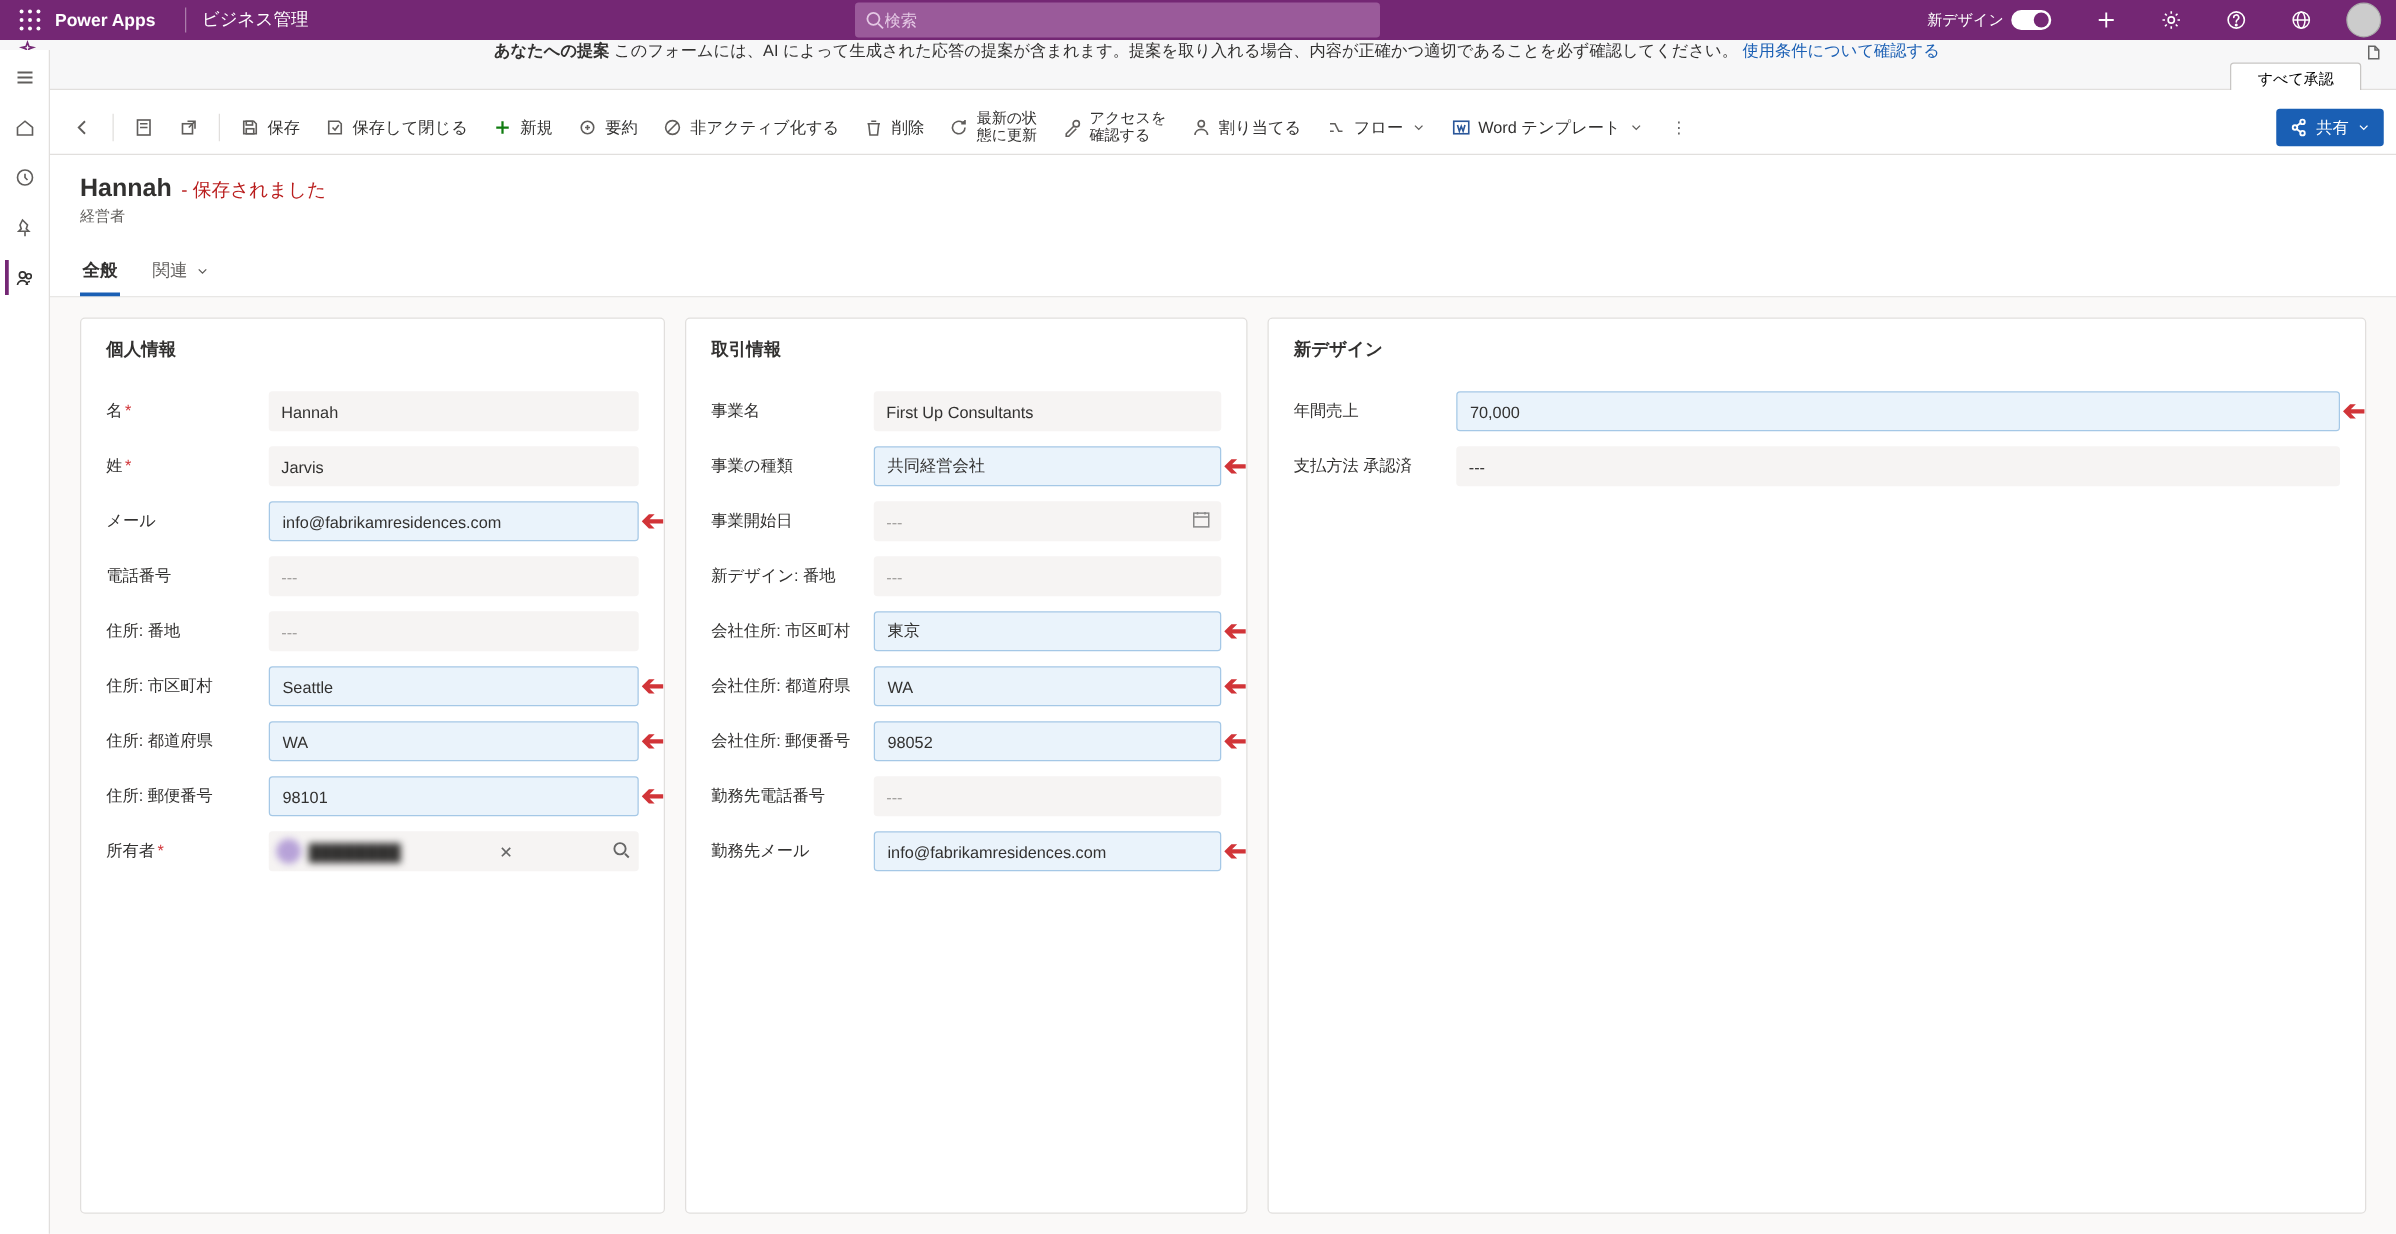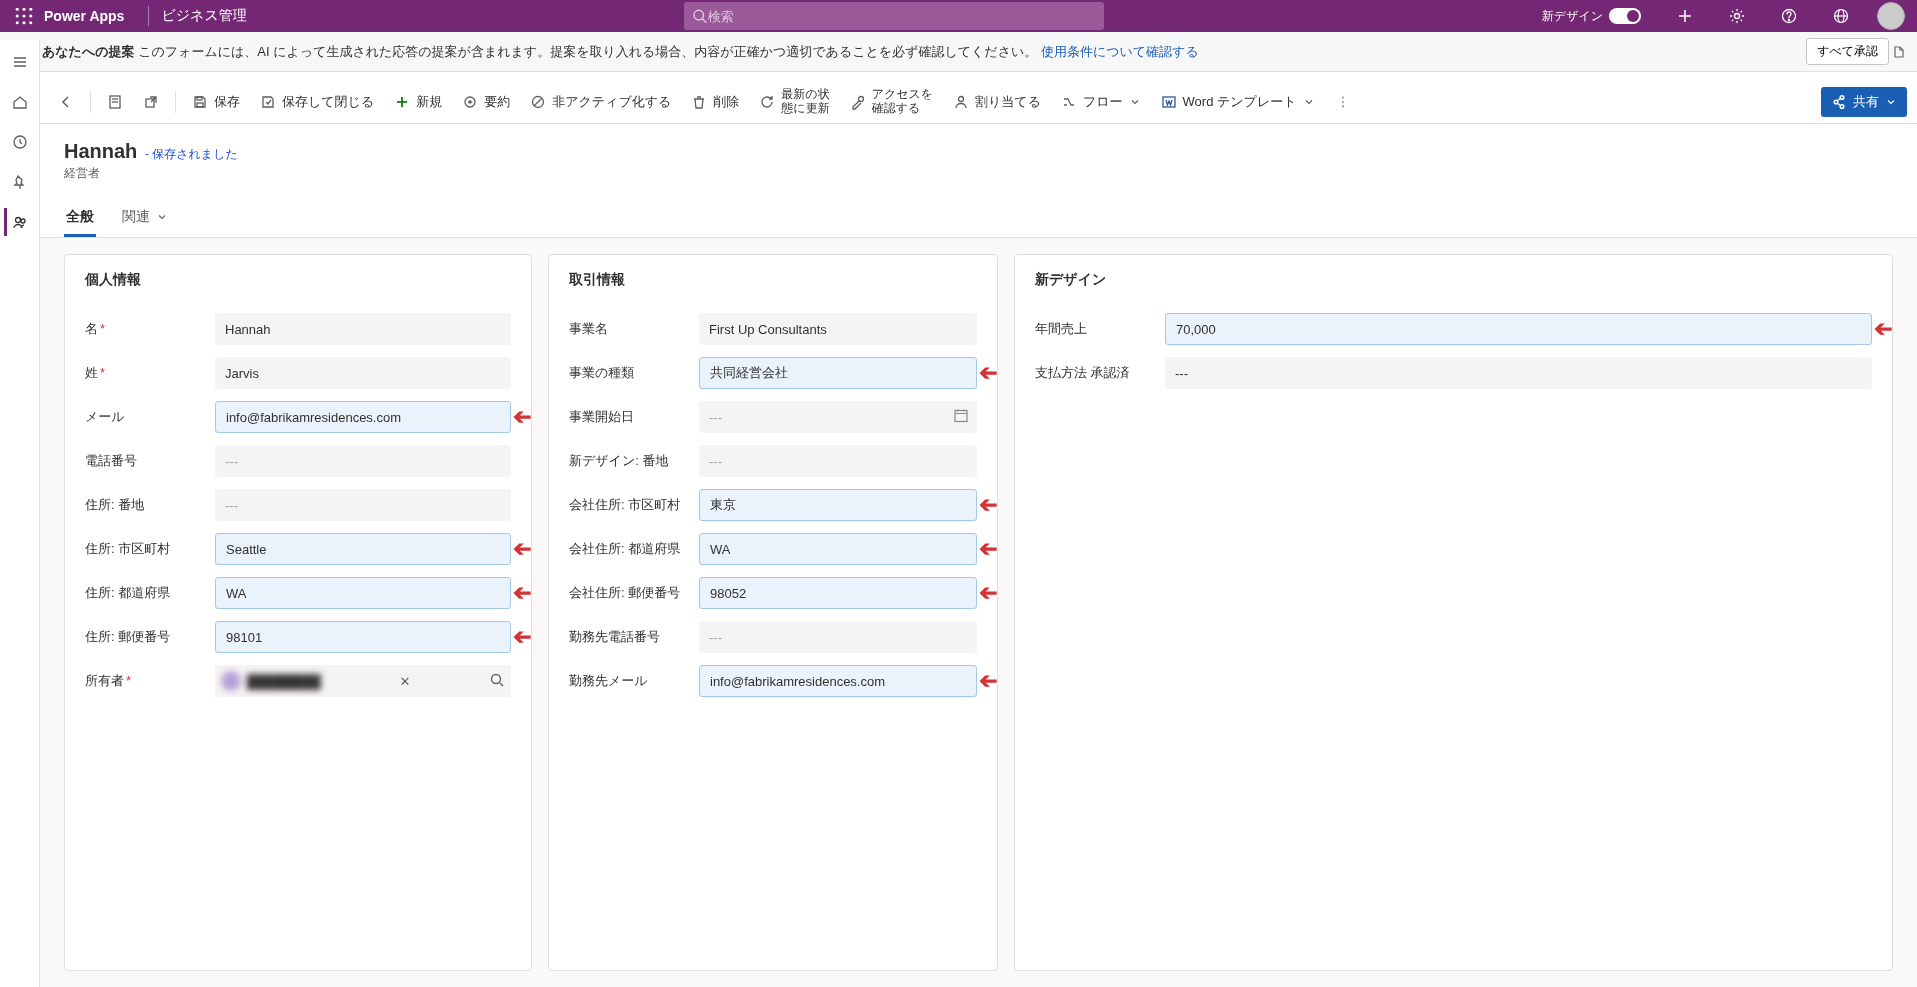--- a/index.html
+++ b/index.html
@@ -16,24 +16,24 @@
 .search-box input { background: transparent; border: none; outline: none; color: #fff; font-size: 13px; width: 100%; }
 .search-box input::placeholder { color: #e4c8e4; }
 .header-right { display: flex; align-items: center; gap: 20px; margin-right: 4px; }
 .new-design { display: flex; align-items: center; gap: 6px; font-size: 12px; margin-right: 8px; }
 .toggle { width: 32px; height: 16px; border-radius: 8px; background: #fff; position: relative; }
 .toggle::after { content: ""; position: absolute; right: 2px; top: 2px; width: 12px; height: 12px; border-radius: 50%; background: #742774; }
 .hicon { width: 32px; height: 32px; display: flex; align-items: center; justify-content: center; cursor: pointer; color: #fff; }
 .avatar { width: 28px; height: 28px; border-radius: 50%; background: #ccc; border: 1px solid #aaa; }
 
 
-.banner-row { display: flex; align-items: center; background: #f7f7f8; border-bottom: 1px solid #e1dfdd; height: 40px; padding: 0 12px 0 42px; position: relative; }
+.banner-row { display: flex; align-items: center; background: #f7f7f8; border-bottom: 1px solid #e1dfdd; height: 40px; padding: 0 12px 0 42px; position: relative; flex-direction: column; }
 .banner-text { font-size: 13px; color: #323130; }
 .banner-text a { color: #1a5fb4; text-decoration: none; }
-.banner-btn { margin-left: auto; margin-right: 16px; background: #fff; border: 1px solid #c8c6c4; border-radius: 3px; padding: 4px 10px; font-size: 12px; cursor: pointer; }
+.banner-btn { margin-left: auto; margin-right: 16px; background: #fff; border: 1px solid #c8c6c4; border-radius: 3px; padding: 4px 21px; font-size: 12px; cursor: pointer; }
 .copilot-icn { position: absolute; right: 8px; width: 20px; height: 20px; display:flex;align-items:center;justify-content:center; color:#666; }
 
 
 .left-rail { position: absolute; left: 0; top: 40px; bottom: 0; width: 40px; border-right: 1px solid #e1dfdd; background: #fff; display: flex; flex-direction: column; align-items: center; padding-top: 8px; gap: 12px; }
 .rail-icn { width: 28px; height: 28px; display: flex; align-items: center; justify-content: center; color: #605e5c; cursor: pointer; }
 .rail-icn.active { border-left: 3px solid #742774; margin-left: -3px; color: #323130; }
 
 
 .main { position: absolute; left: 40px; top: 80px; right: 0; bottom: 0; display:flex; flex-direction:column; }
 
@@ -41,21 +41,21 @@
 .cmdbar { display: flex; align-items: center; height: 44px; border-bottom: 1px solid #e1dfdd; padding: 0 10px; gap: 4px; background:#fff; }
 .cmd { display: flex; align-items: center; gap: 6px; padding: 5px 8px; font-size: 13px; color: #323130; cursor: pointer; border-radius: 3px; white-space: nowrap; }
 .cmd-sep { width: 1px; height: 22px; background: #e1dfdd; margin: 0 4px; }
 .cmd-twoline { line-height: 1.1; font-size: 12px; }
 .share-btn { margin-left: auto; background: #1a5fb4; color: #fff; border-radius: 3px; padding: 6px 10px; display:flex; align-items:center; gap:6px; cursor:pointer; font-size:13px; }
 .ellipsis { padding: 6px 10px; cursor:pointer; color:#666; }
 
 
 .rec-header { padding: 16px 24px 0 24px; background:#fff; border-bottom: 1px solid #e1dfdd; }
 .rec-title { font-size: 20px; font-weight: 600; display:inline; }
-.rec-status { font-size: 12px; color: #1d4ed8; margin-left: 4px; }
+.rec-status { font-size: 15px; color: #b91c1c; margin-left: 4px; }
 .rec-sub { font-size: 12px; color: #605e5c; margin-top: 2px; }
 .tabs { display:flex; gap: 24px; margin-top: 18px; }
 .tab { padding: 8px 2px; font-size: 14px; color: #605e5c; cursor: pointer; border-bottom: 3px solid transparent; display:flex;align-items:center;gap:6px; }
 .tab.active { color: #323130; font-weight: 600; border-bottom-color: #1a5fb4; }
 
 
 .form-area { flex:1; overflow:auto; padding: 16px 24px; display:flex; gap: 16px; background:#faf9f8; }
 .card { background:#fff; border:1px solid #e1dfdd; border-radius:4px; padding: 16px 20px; }
 .card.c1 { width: 468px; }
 .card.c2 { width: 450px; }

